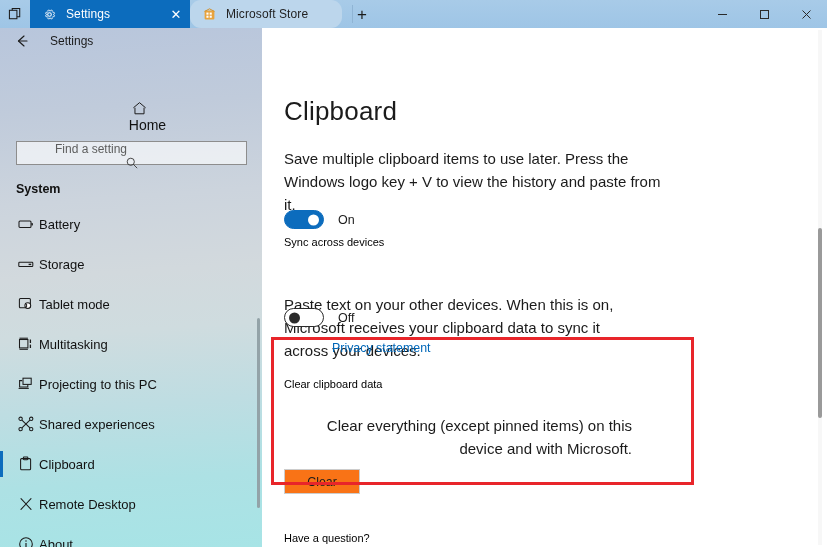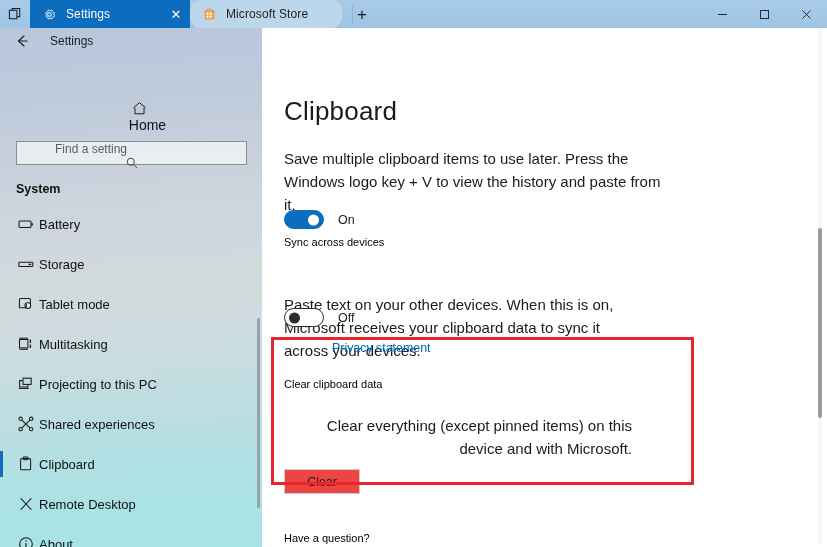--- a/index.html
+++ b/index.html
@@ -252,21 +252,21 @@
     position: absolute;
     left: 271px; top: 337px;
     width: 423px; height: 148px;
     border: 3px solid #e8252a;
     background: transparent;
     pointer-events: none;
   }
 
   .btn {
     position: absolute;
-    background: #ef4444;
+    background: #f97316;
     border: 1px solid #cccccc;
     font-family: "Liberation Sans", sans-serif;
     font-size: 12.4px;
     color: #1b1b1b;
     display: flex; align-items: center; justify-content: center;
   }
 
   .c-scroll {
     position: absolute; right: 5px; top: 200px;
     width: 4px; height: 190px;

